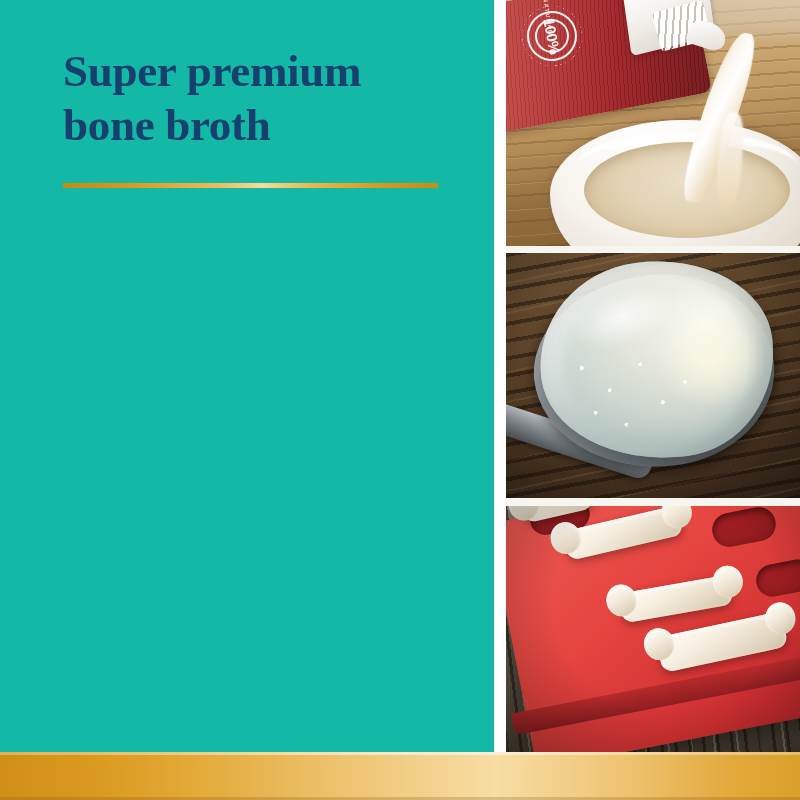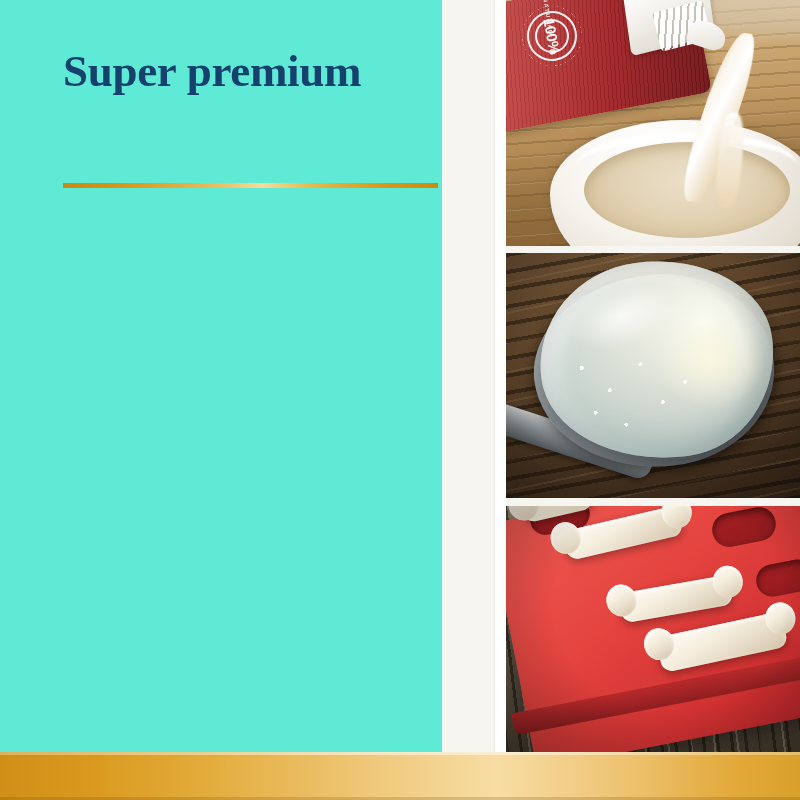--- a/index.html
+++ b/index.html
@@ -20,23 +20,23 @@
     height: 800px;
     background: #F7F5F0;
     overflow: hidden;
   }
 
   
   .left-panel {
     position: absolute;
     left: 0;
     top: 0;
-    width: 442px;
+    width: 495px;
     height: 752px;
-    background: #5eead4;
+    background: #14b8a6;
     box-sizing: border-box;
   }
 
   .panel-divider {
     position: absolute;
     left: 494px;
     top: 0;
     width: 1px;
     height: 752px;
     background: #EDE9E1;
@@ -429,21 +429,21 @@
     background: rgba(120,78,10,0.22);
   }
 </style>
 </head>
 <body>
 
 <div id="poster">
 
   <div class="left-panel">
 
-    <h1 class="headline"><span>Super premium</span><br></h1>
+    <h1 class="headline"><span>Super premium</span><br><span>bone broth</span></h1>
 
     <div class="gold-rule"></div>
 
     <div class="body-copy">
     </div>
   </div>
 
   <div class="panel-divider"></div>
   <div class="gutter"></div>
 

